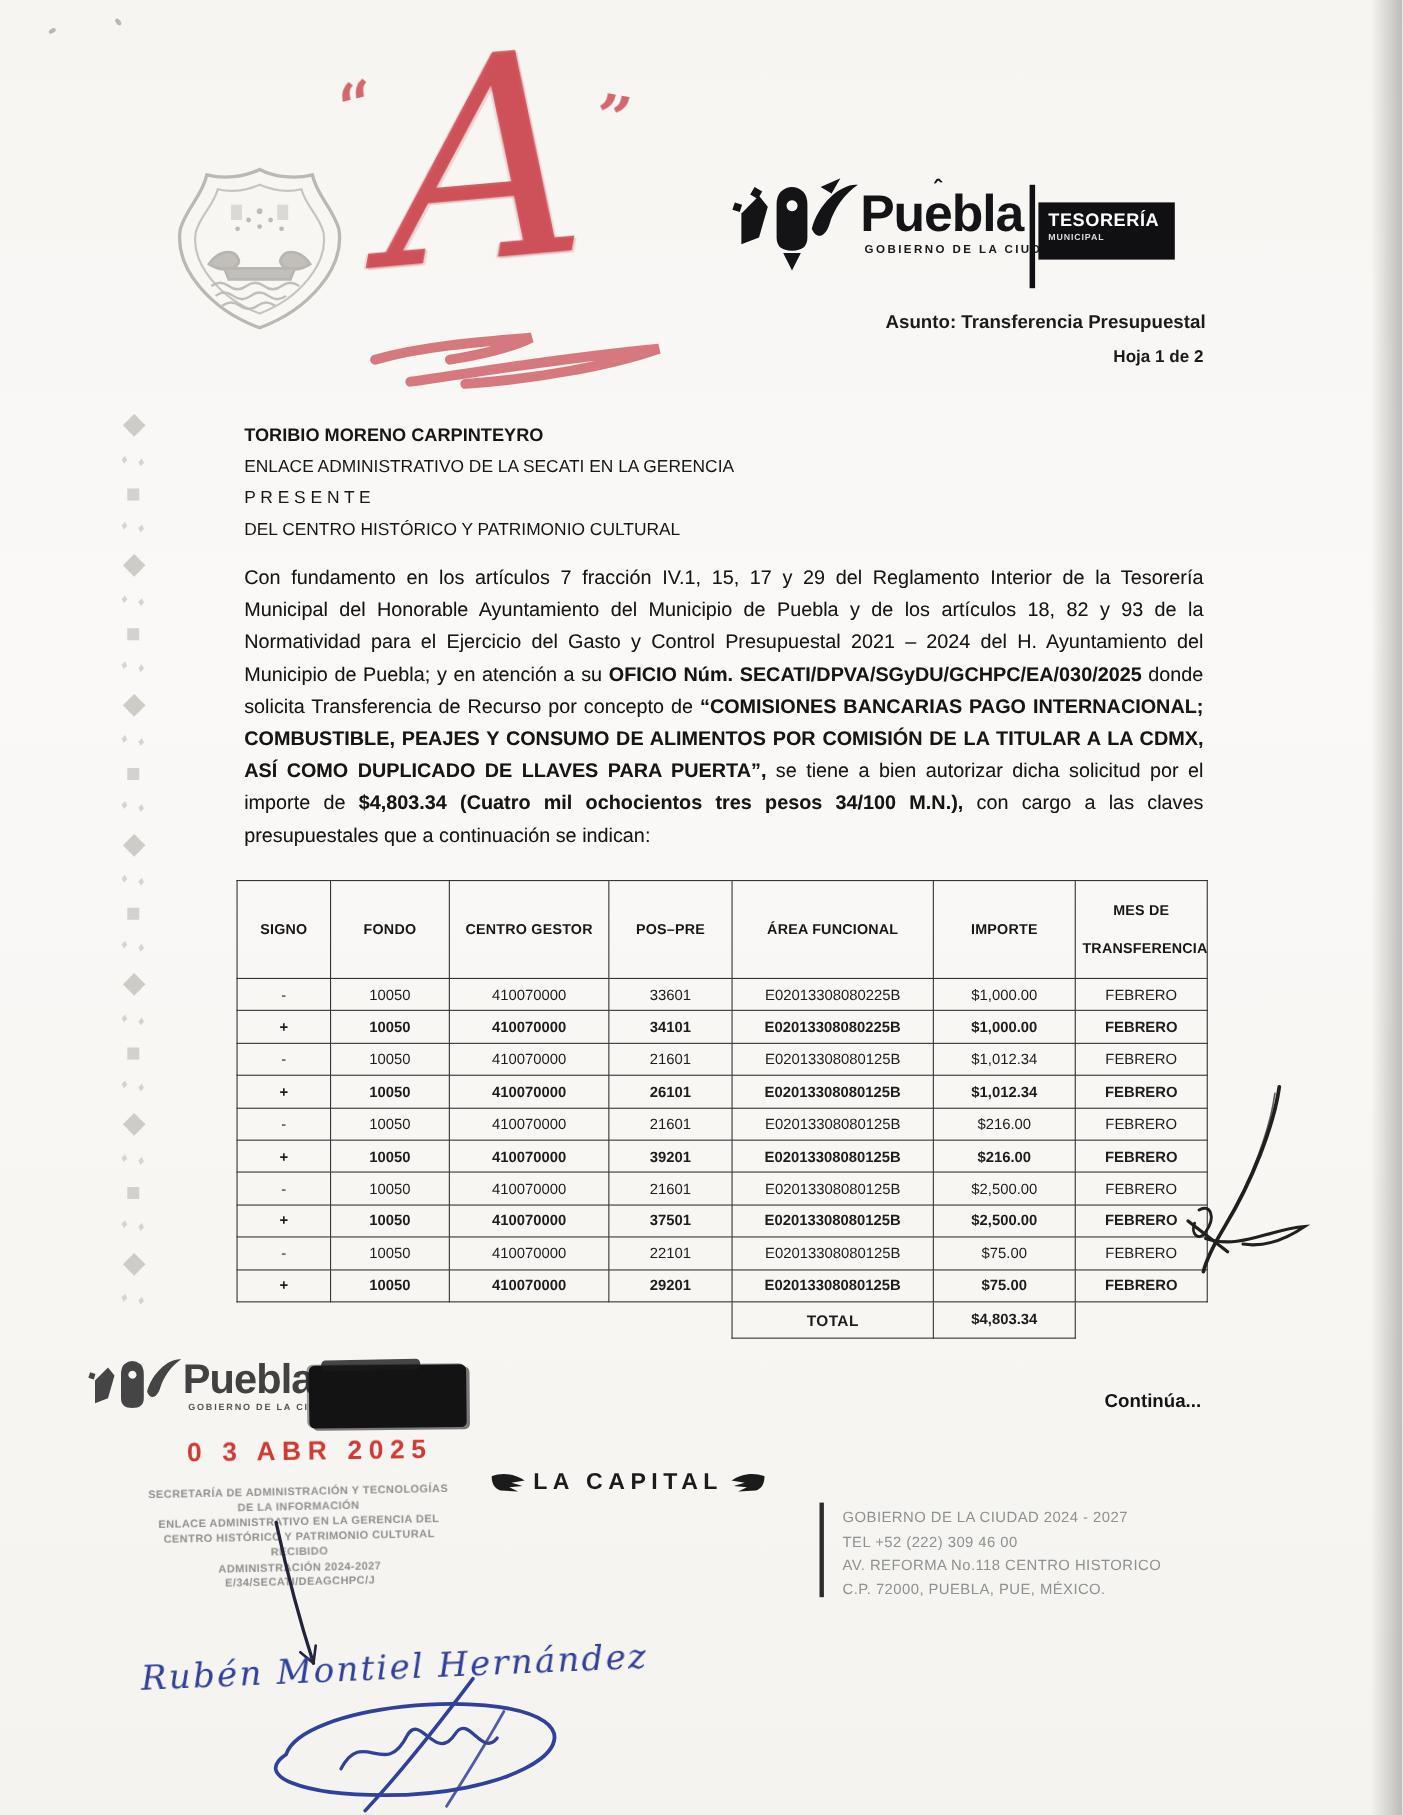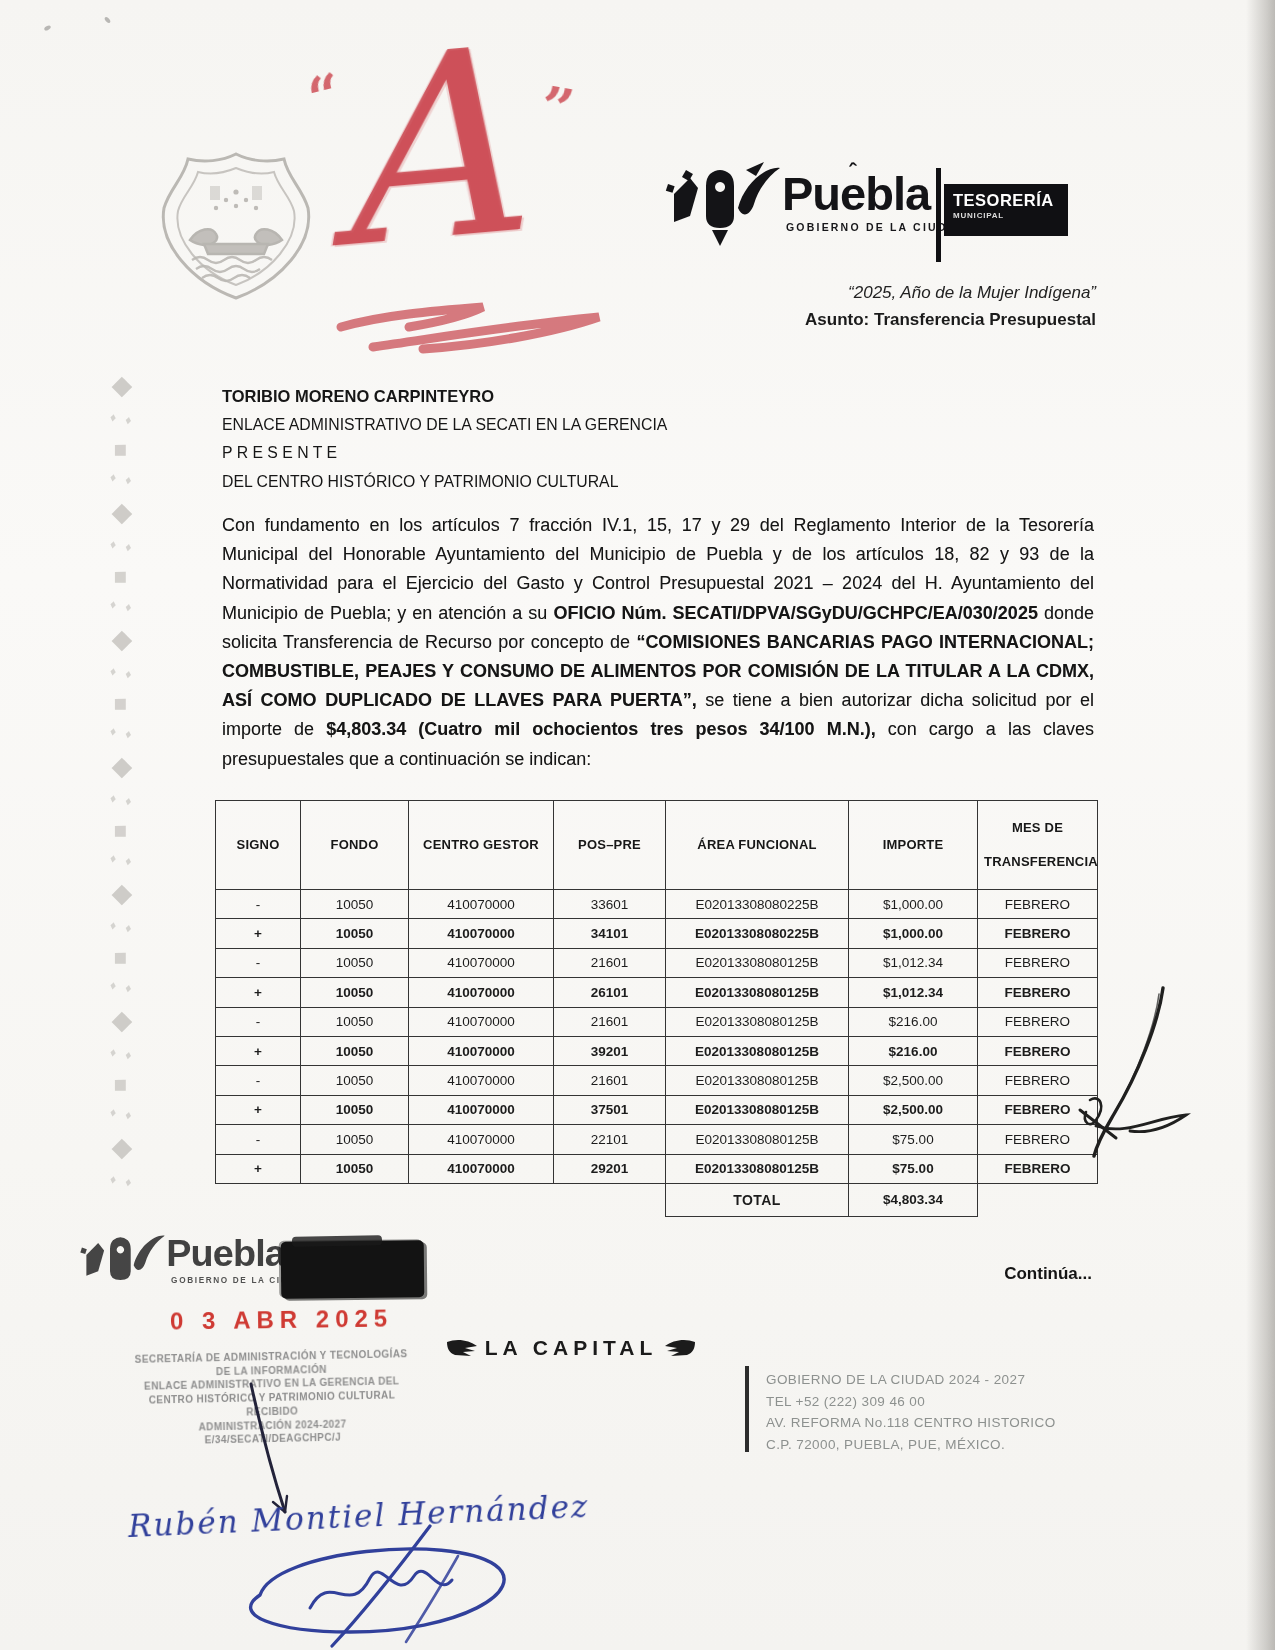--- a/index.html
+++ b/index.html
@@ -190,22 +190,22 @@
     <span class="accent">ˆ</span>
   </div>
   <div class="abs brand-tag">GOBIERNO DE LA CIUDAD</div>
   <div class="abs dept-bar"></div>
   <div class="abs dept-box">
     <div class="d1">TESORERÍA</div>
     <div class="d2">MUNICIPAL</div>
   </div>
 
   <div class="abs doc-meta">
-    <div class="motto">“2025, Año de la Mujer Indígena”</div>
     <div class="asunto">Asunto: Transferencia Presupuestal</div>
+    <div class="hoja">Hoja 1 de 2</div>
   </div>
 
   <div class="abs recipient">
     <div class="rname">TORIBIO MORENO CARPINTEYRO</div>
     <div>ENLACE ADMINISTRATIVO DE LA SECATI EN LA GERENCIA</div>
     <div>P R E S E N T E</div>
     <div>DEL CENTRO HISTÓRICO Y PATRIMONIO CULTURAL</div>
   </div>
 
   <div class="abs body-par">

